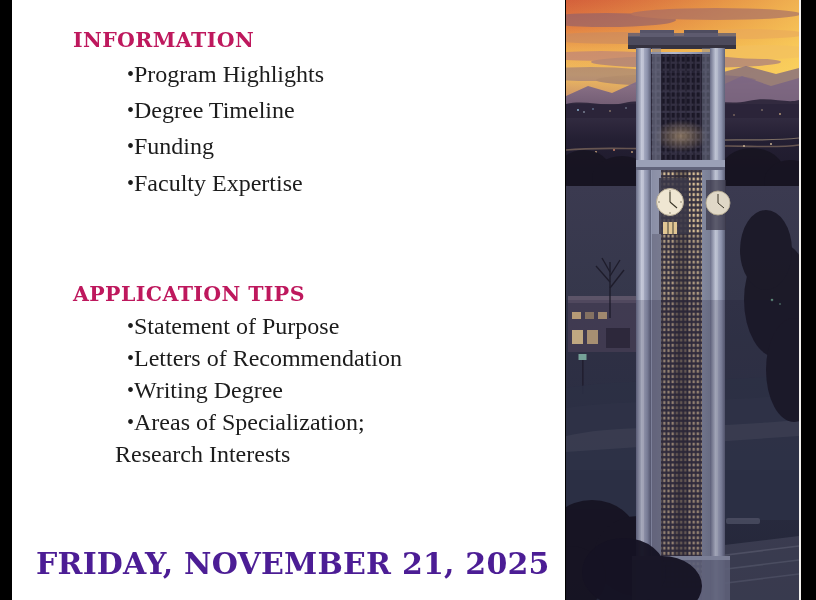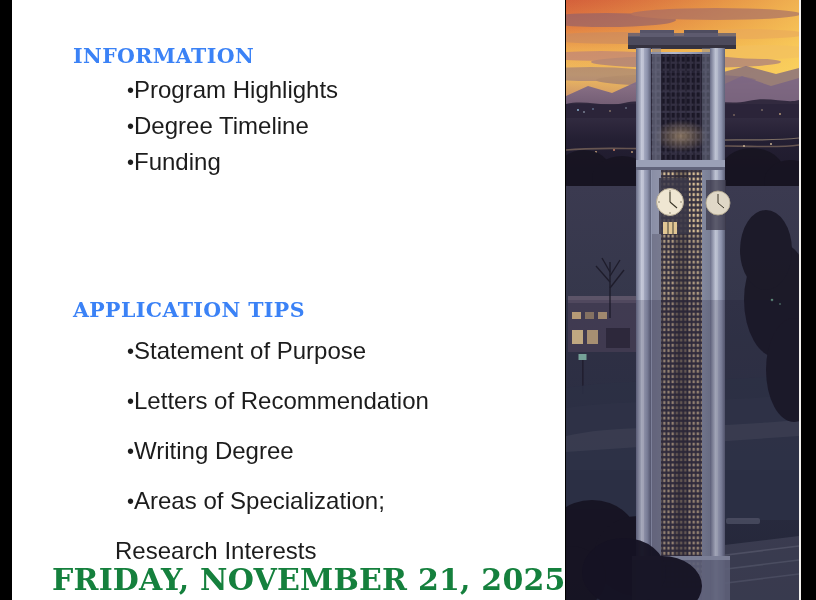--- a/index.html
+++ b/index.html
@@ -34,46 +34,46 @@
 
   .section {
     position: absolute;
     left: 0;
     width: 553px;
   }
   #section-information { top: 28px; }
   #section-application { top: 282px; }
 
   .section-heading {
-    margin: 16px 0 2px 61px;
+    margin: 0 0 2px 61px;
     font-family: "DejaVu Serif", "Liberation Serif", serif;
     font-weight: bold;
     font-size: 20.5px;
     letter-spacing: 0.4px;
-    color: #3b82f6;
+    color: #be185d;
     line-height: 1.25;
     white-space: nowrap;
   }
 
   .bullet-list {
     list-style: none;
     margin: 0;
     padding: 0;
   }
   .bullet-item {
     margin: 0;
     padding: 0 0 0 115px;
     text-indent: -0.0px;
-    font-family: Liberation Sans, sans-serif;
+    font-family: Liberation Serif, serif;
     font-size: 24px;
     color: #1c1c1c;
     line-height: 36.4px;
     white-space: nowrap;
   }
-  #section-application .bullet-item { line-height: 49px; }
+  #section-application .bullet-item { line-height: 32px; }
 
   .bullet-glyph {
     font-size: 20px;
     vertical-align: 1px;
   }
 
   .bullet-wrap-line {
     display: block;
     margin-left: -12px;
     white-space: nowrap;
@@ -84,26 +84,26 @@
     position: absolute;
     left: 12px;
     bottom: 2px;
     width: 553px;
     height: 58px;
   }
   #date-text {
     position: absolute;
     left: 12px;
     top: 6px;
-    margin: 16px;
+    margin: 0;
     font-family: "DejaVu Serif", "Liberation Serif", serif;
     font-weight: bold;
     font-size: 30px;
     letter-spacing: 0.2px;
-    color: #15803d;
+    color: #4c1d95;
     white-space: nowrap;
   }
 
   
   #photo-panel {
     position: absolute;
     left: 566px;
     top: 0;
     width: 233px;
     height: 600px;
@@ -145,20 +145,21 @@
   <div id="left-black-edge"></div>
 
   <div id="content-panel">
 
     <div class="section" id="section-information">
       <div class="section-heading">INFORMATION</div>
       <ul class="bullet-list">
         <li class="bullet-item"><span class="bullet-glyph">•</span><span>Program Highlights</span></li>
         <li class="bullet-item"><span class="bullet-glyph">•</span><span>Degree Timeline</span></li>
         <li class="bullet-item"><span class="bullet-glyph">•</span><span>Funding</span></li>
+        <li class="bullet-item"><span class="bullet-glyph">•</span><span>Faculty Expertise</span></li>
       </ul>
     </div>
 
     <div class="section" id="section-application">
       <div class="section-heading">APPLICATION TIPS</div>
       <ul class="bullet-list">
         <li class="bullet-item"><span class="bullet-glyph">•</span><span>Statement of Purpose</span></li>
         <li class="bullet-item"><span class="bullet-glyph">•</span><span>Letters of Recommendation</span></li>
         <li class="bullet-item"><span class="bullet-glyph">•</span><span>Writing Degree</span></li>
         <li class="bullet-item"><span class="bullet-glyph">•</span><span>Areas of Specialization;</span><span class="bullet-wrap-line">Research Interests</span></li>

